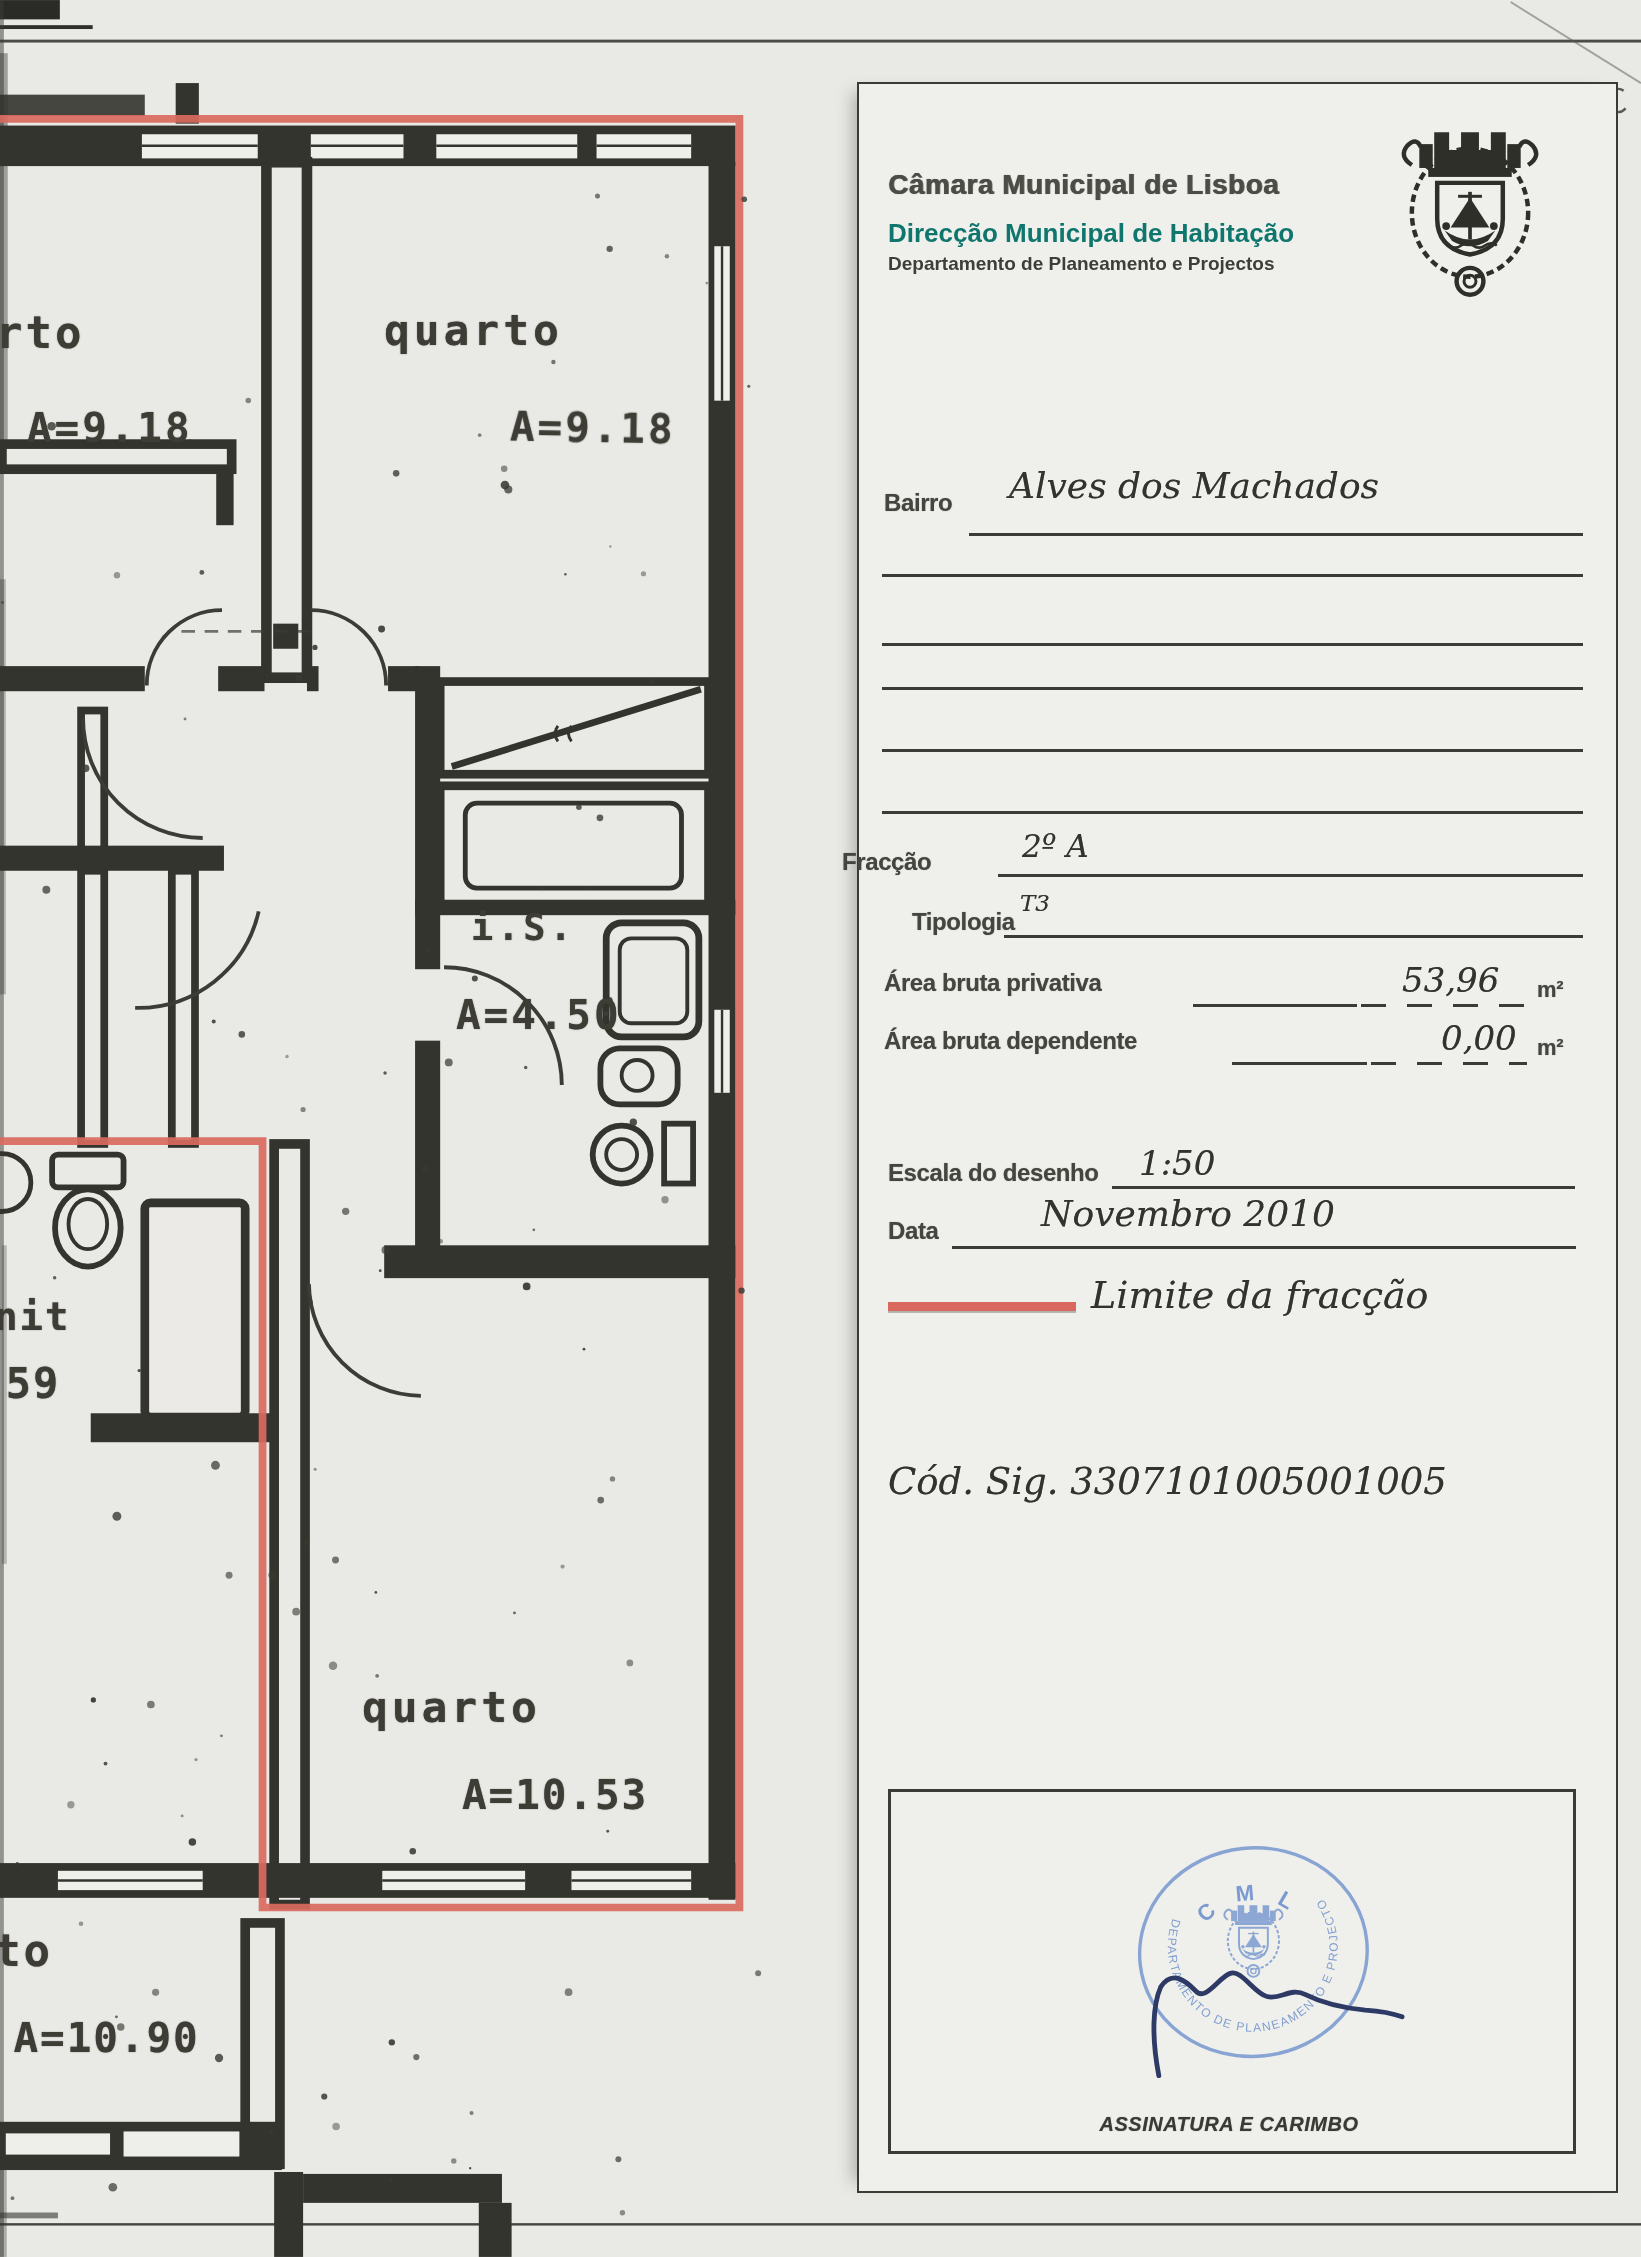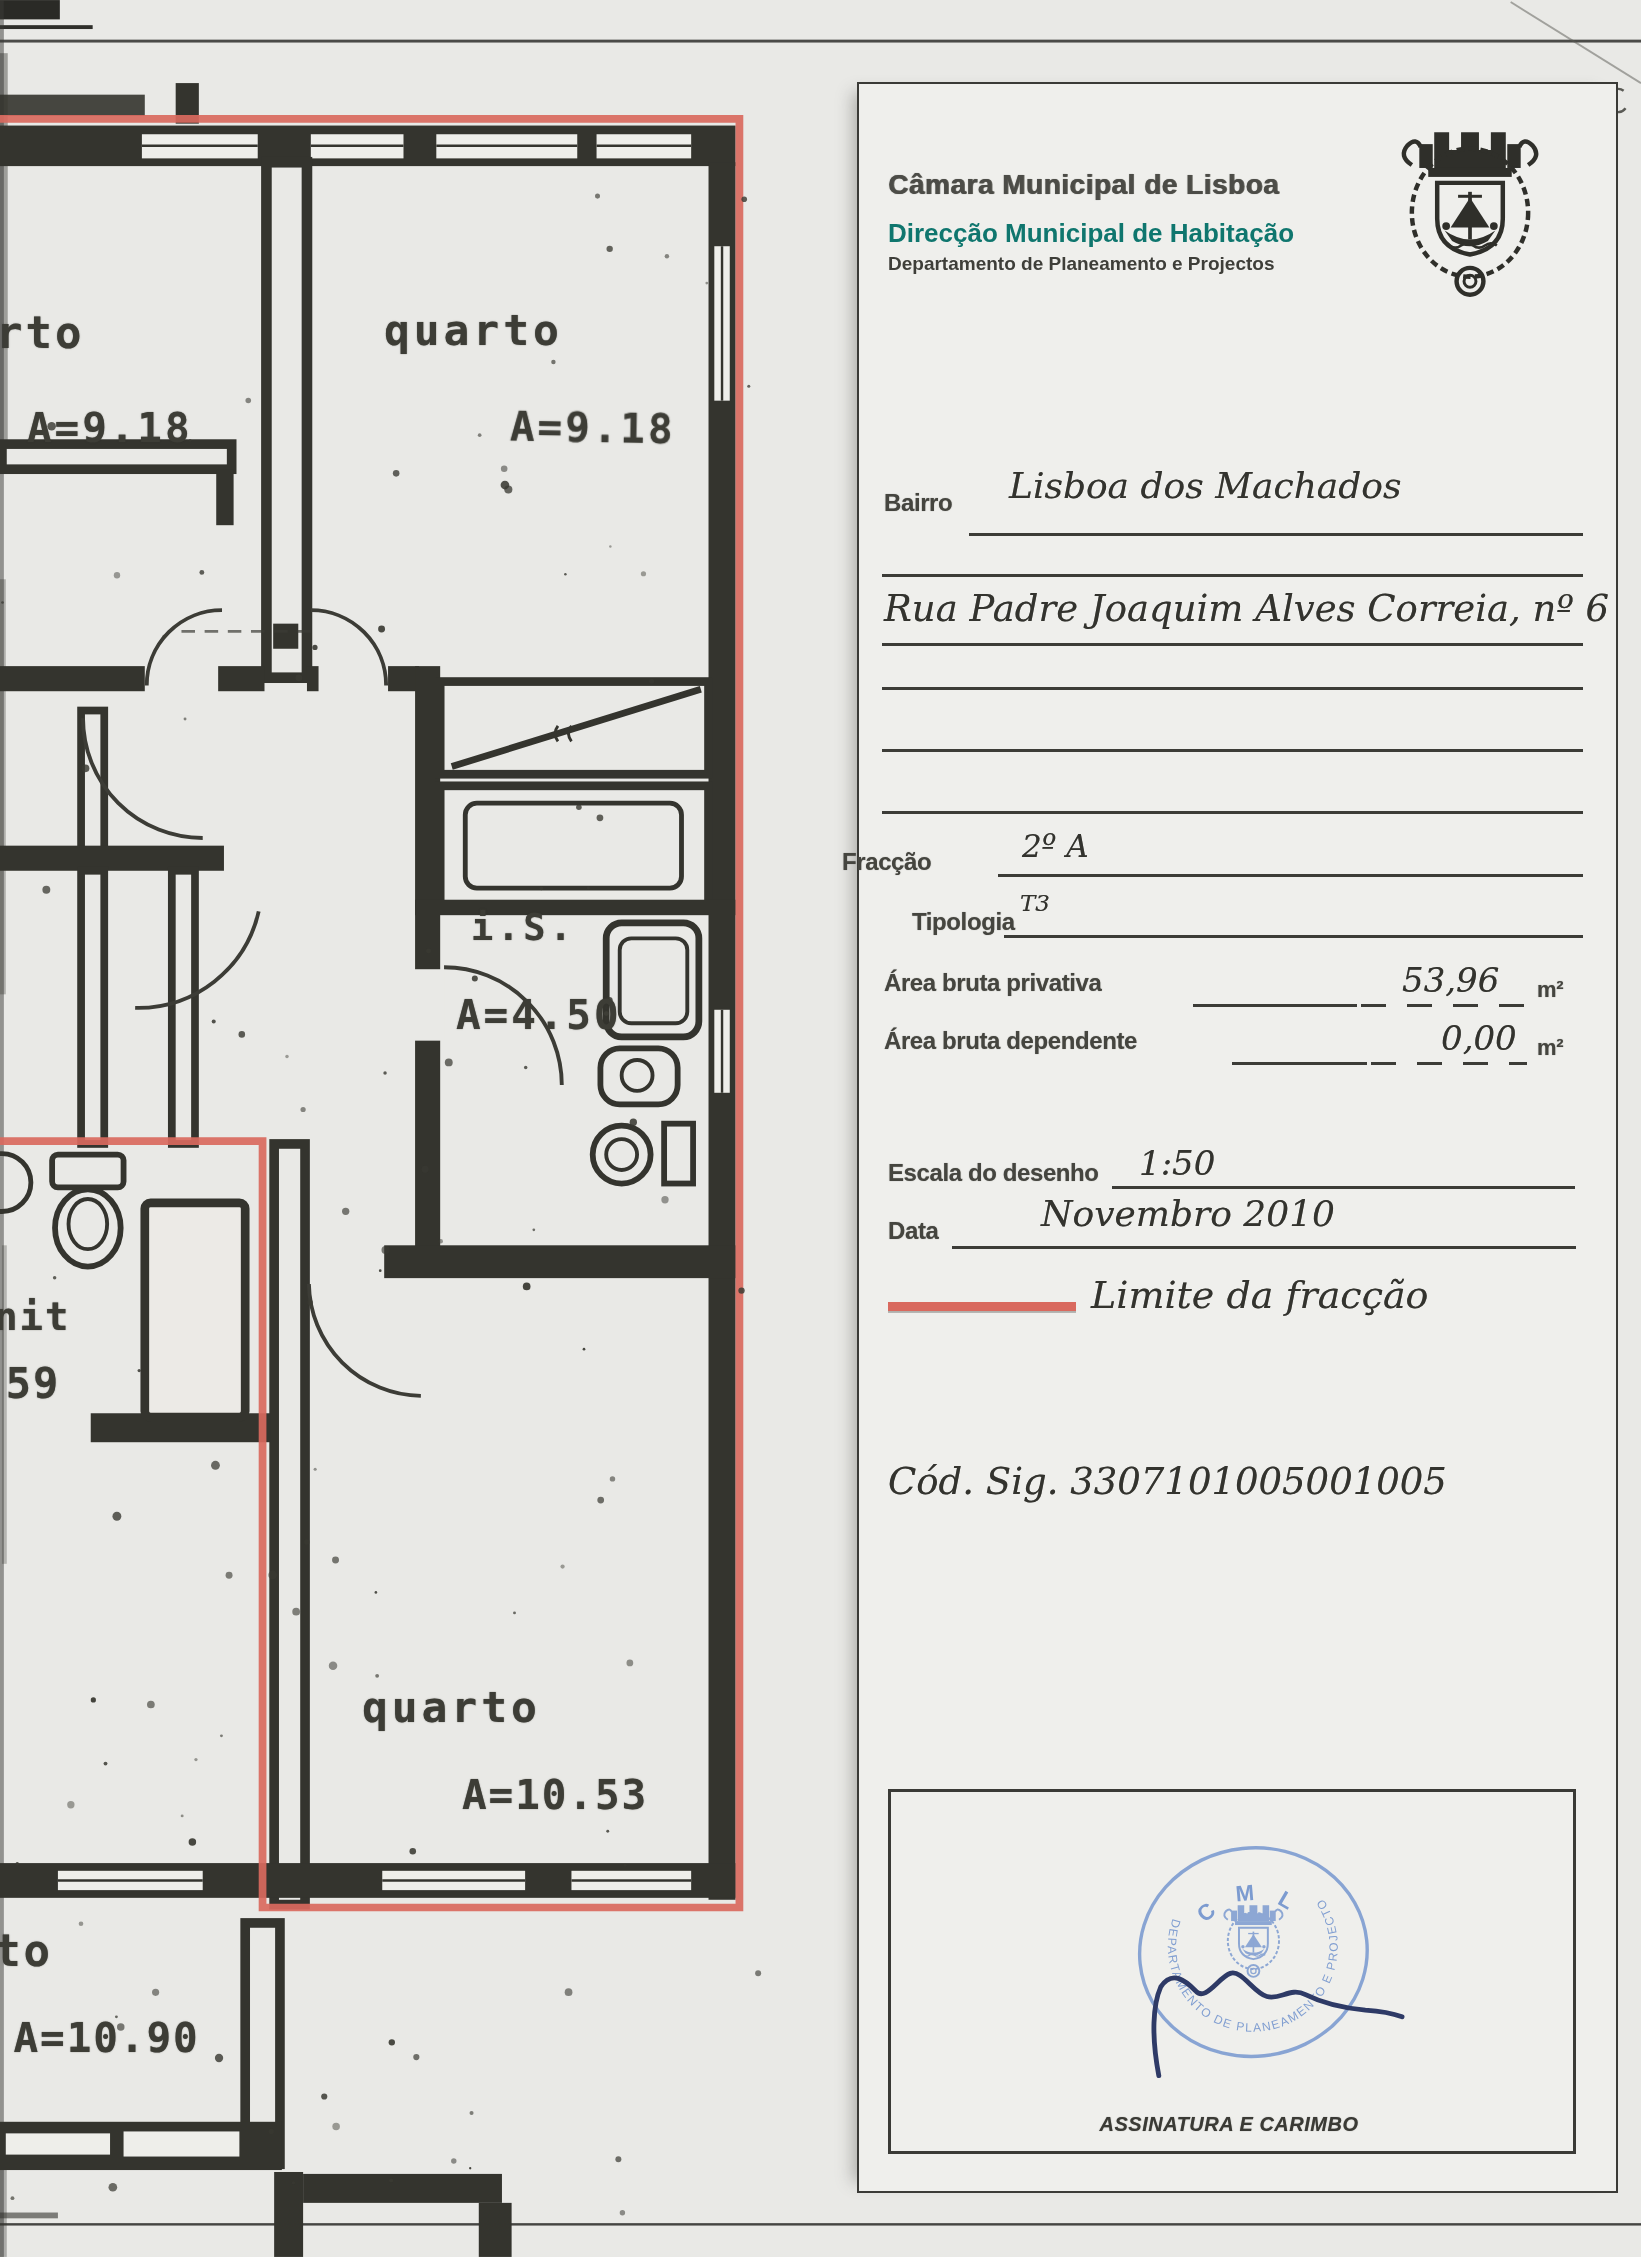--- a/index.html
+++ b/index.html
@@ -360,25 +360,24 @@
 
   <span class="abs hdr1" style="left:888px;top:169px;">Câmara Municipal de Lisboa</span>
   <span class="abs hdr2" style="left:888px;top:218px;">Direcção Municipal de Habitação</span>
   <span class="abs hdr3" style="left:888px;top:253px;">Departamento de Planeamento e Projectos</span>
 
   <svg class="abs" style="left:1388px;top:108px;color:#2f2f2a" width="164" height="193" viewBox="0 0 110 129">
     <use href="#crest" x="5" y="2"></use>
   </svg>
 
   <span class="abs flabel" style="left:884px;top:489px;font-size:24px;">Bairro</span>
-  <span class="abs script" style="left:1009px;top:465px;font-size:36px;">Lisboa dos Machados</span>
+  <span class="abs script" style="left:1009px;top:465px;font-size:36px;">Alves dos Machados</span>
   <div class="abs fline" style="left:969px;top:533px;width:614px;"></div>
 
   <div class="abs fline" style="left:882px;top:574px;width:701px;"></div>
-  <span class="abs script" style="left:884px;top:587px;font-size:37px;">Rua Padre Joaquim Alves Correia, nº 6</span>
   <div class="abs fline" style="left:882px;top:643px;width:701px;"></div>
   <div class="abs fline" style="left:882px;top:687px;width:701px;"></div>
   <div class="abs fline" style="left:882px;top:749px;width:701px;"></div>
   <div class="abs fline" style="left:882px;top:811px;width:701px;"></div>
 
   <span class="abs flabel" style="left:842px;top:848px;font-size:24px;">Fracção</span>
   <span class="abs script" style="left:1022px;top:828px;font-size:31px;">2º A</span>
   <div class="abs fline" style="left:998px;top:874px;width:585px;"></div>
 
   <span class="abs flabel" style="left:886px;top:908px;font-size:24px;margin-left:26px;">Tipologia</span>

